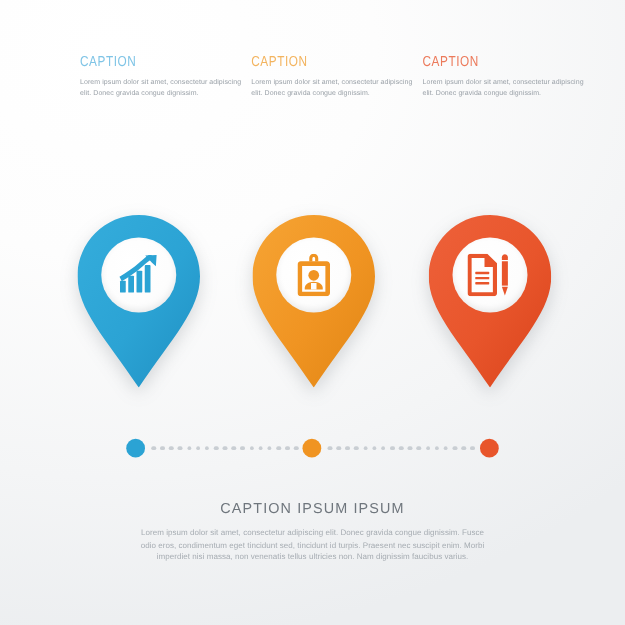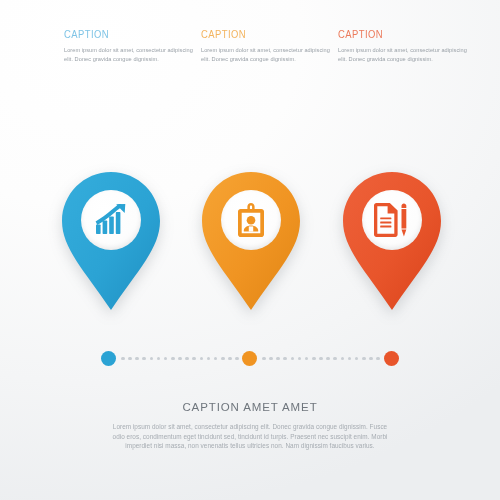--- a/index.html
+++ b/index.html
@@ -19,21 +19,21 @@
     width: 500px;
     height: 500px;
     background:
       radial-gradient(ellipse 120% 95% at 18% 8%, #ffffff 0%, #fdfdfd 35%, #f4f5f6 72%, #eceef0 100%);
     overflow: hidden;
   }
 
   
   .captions {
     position: absolute;
-    top: 28px;
+    top: 44px;
     left: 0;
     width: 452px;
     display: flex;
   }
   .cap-col {
     width: 140px;
     padding: 0 2px;
   }
   .cap-col.c0 { margin-left: 62px; }
   .cap-col.c1 { margin-left: 1px; }
@@ -300,17 +300,17 @@
         <i></i>
         <i></i>
         <i></i>
         <i></i>
         <i></i>
         <i></i>
     </div>
   </div>
 
   <div class="footer">
-    <div class="footer-title">CAPTION AMET AMET</div>
+    <div class="footer-title">CAPTION IPSUM IPSUM</div>
     <div class="footer-body">Lorem ipsum dolor sit amet, consectetur adipiscing elit. Donec gravida congue dignissim. Fusce odio eros, condimentum eget tincidunt sed, tincidunt id turpis. Praesent nec suscipit enim. Morbi imperdiet nisi massa, non venenatis tellus ultricies non. Nam dignissim faucibus varius.</div>
   </div>
 
 </div>
 
 </body></html>

